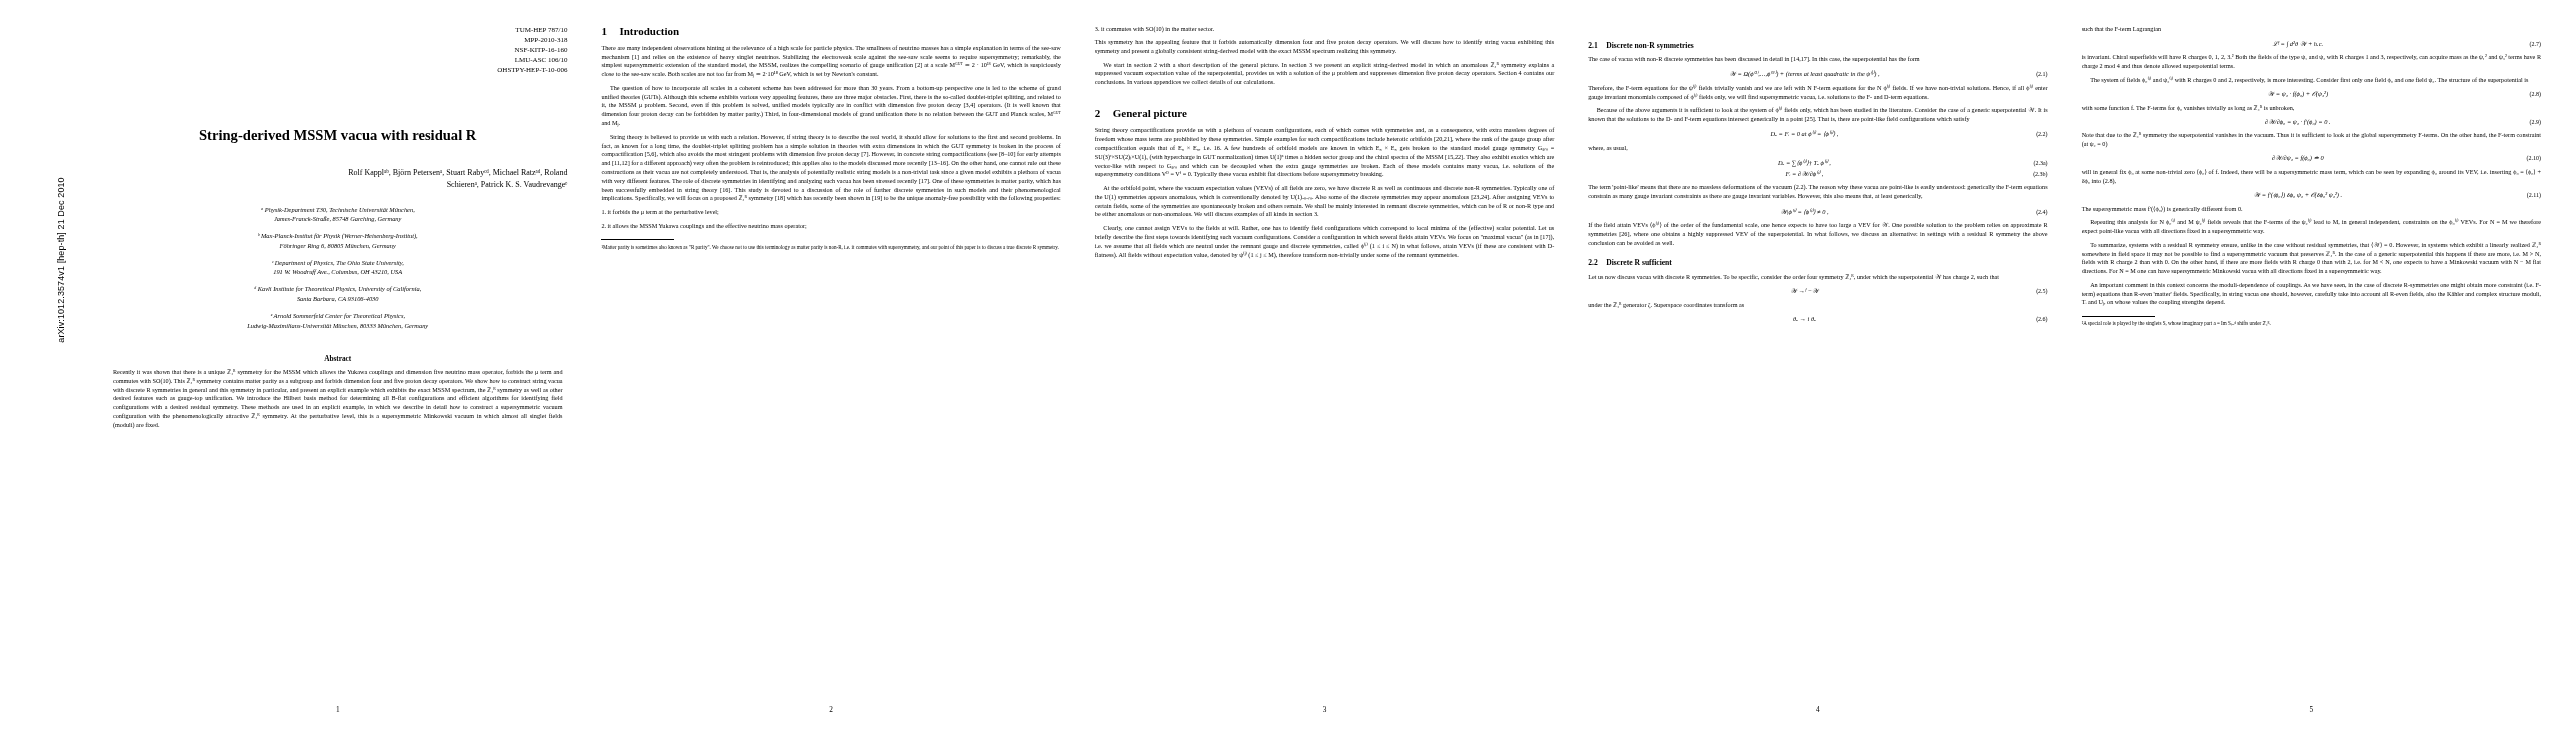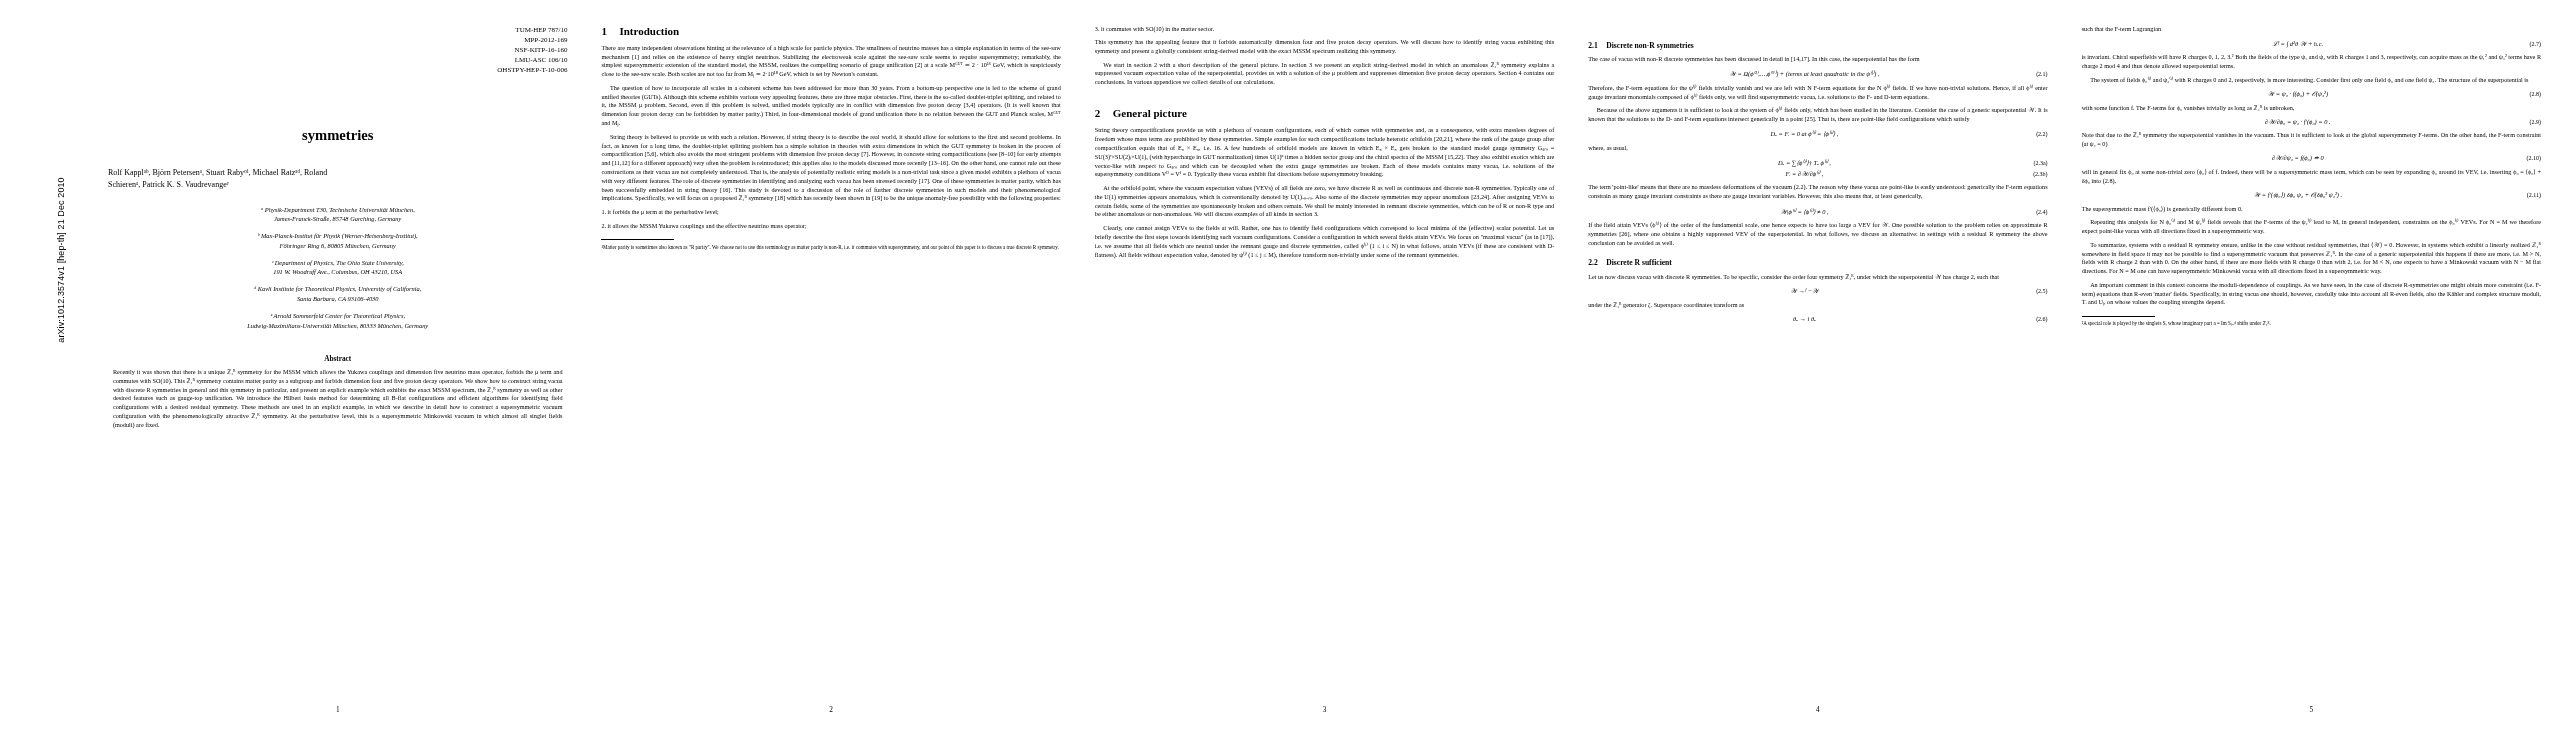--- a/index.html
+++ b/index.html
@@ -14,21 +14,21 @@
     letter-spacing:0.1px;white-space:nowrap;text-align:center;
   }
 
   .pages{position:absolute;left:91px;top:8.5px;width:2467px;height:717px;display:flex;gap:0;}
   .page{position:relative;width:617px;height:710px;padding:0 17px;box-sizing:border-box;}
   .page .pno{position:absolute;bottom:4.9px;left:0;right:0;text-align:center;font-size:7.3px;}
 
   
   .rep{ text-align:right;font-size:7px;line-height:1.45;margin-top:16px;}
   .title{margin-top:51px;text-align:center;font-size:14.6px;font-weight:bold;line-height:1.25;}
-  .authors{margin-top:23px;text-align:left;font-size:8px;line-height:1.5;}
+  .authors{margin-top:23px;text-align:right;font-size:8px;line-height:1.5;}
   .affil{margin-top:13.4px;text-align:center;font-size:6.4px;line-height:1.5;font-style:italic;}
   .affil p{margin:0 0 7.3px 0;}
   .absthead{margin-top:24px;text-align:center;font-size:7.3px;font-weight:bold;}
   .abstract{margin-top:4.9px;font-size:6.2px;line-height:1.42;text-align:justify;padding:0 4.9px;}
 
   
   .sec{font-size:11px;font-weight:bold;margin:0 0 7.3px 0;}
   .sec .num{display:inline-block;width:18px;}
   .ssec{font-size:7.6px;font-weight:bold;margin:11px 0 5.5px 0;}
   .ssec .num{display:inline-block;width:18px;}
@@ -49,28 +49,28 @@
 
 <div class="sheet">
 
   <div class="arxiv-stamp">arXiv:1012.3574v1  [hep-th]  21 Dec 2010</div>
 
   <div class="pages">
 
     <div class="page">
       <div class="rep">
         <div>TUM-HEP 787/10</div>
-        <div>MPP-2012-169</div>
+        <div>MPP-2010-318</div>
         <div>NSF-KITP-16-160</div>
         <div>LMU-ASC 106/10</div>
         <div>OHSTPY-HEP-T-10-006</div>
       </div>
 
       <div class="title">
-        <div>symmetries</div>
+        <div>String-derived MSSM vacua with residual R</div>
       </div>
 
       <div class="authors">
         <div>Rolf Kapplᵃᵇ, Björn Petersenᵃ, Stuart Rabyᶜᵈ, Michael Ratzᵃᵈ, Roland</div>
         <div>Schierenᵃ, Patrick K. S. Vaudrevangeᵉ</div>
       </div>
 
       <div class="affil">
         <p>
           <span>ᵃ Physik-Department T30, Technische Universität München,</span><br>

